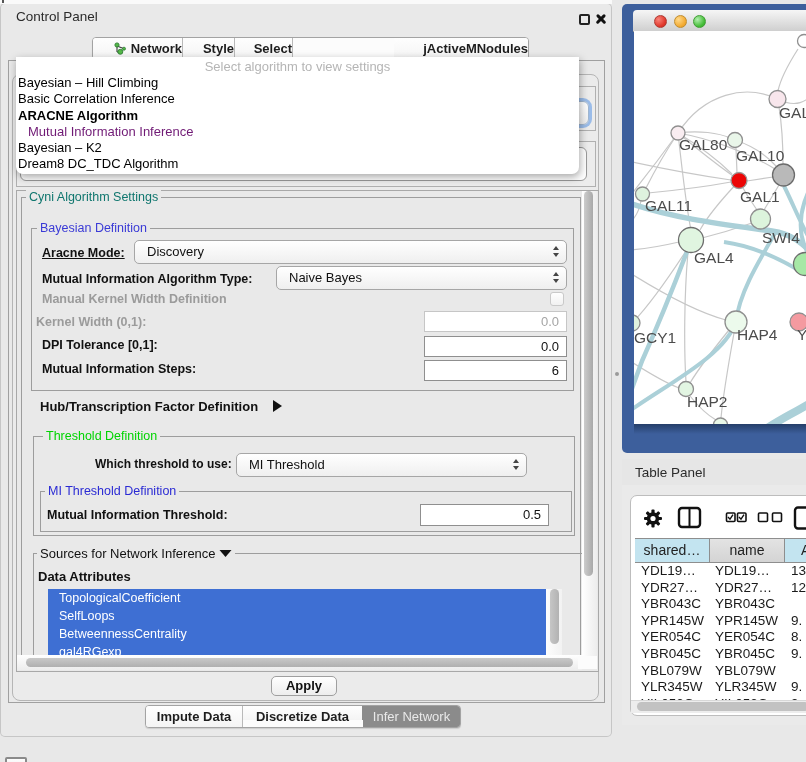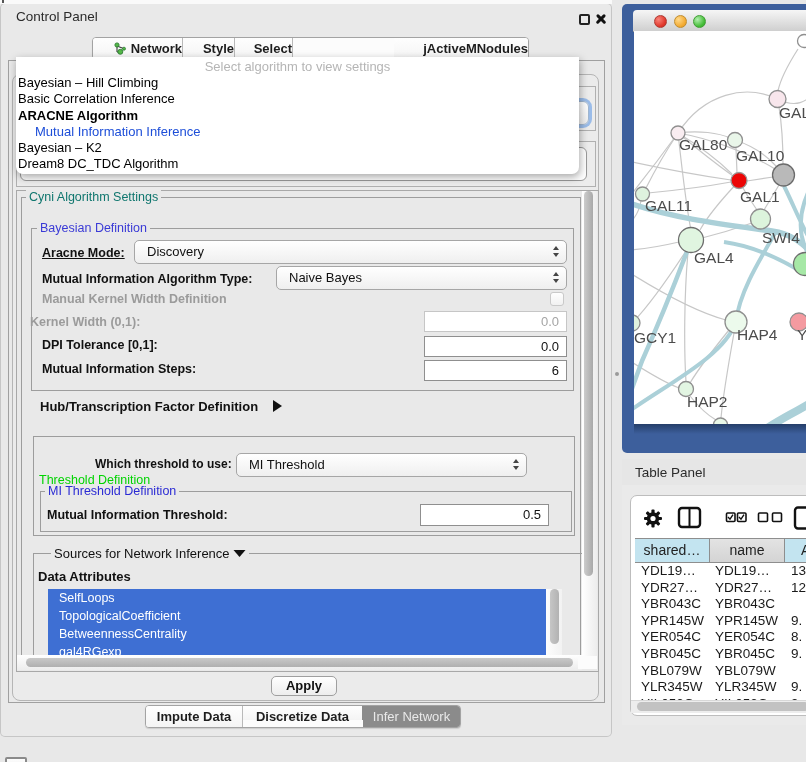--- a/index.html
+++ b/index.html
@@ -106,57 +106,57 @@
 <div class="blab" style="left:42px;top:272px;">Mutual Information Algorithm Type:</div>
 <div class="combo" style="left:276px;top:266px;width:289px;height:22px;">
   <span>Naive Bayes</span>
     <div class="arr" style="top:5px;">
       <b></b>
       <i></i>
     </div>
 </div>
 <div class="glab" style="left:42px;top:292px;">Manual Kernel Width Definition</div>
 <div class="abs" style="left:550px;top:292px;width:12px;height:12px;border:1px solid #c9c9c9;border-radius:3px;background:linear-gradient(#fefefe,#f1f1f1);"></div>
-<div class="glab" style="left:30px;top:315px;">Kernel Width (0,1):</div>
+<div class="glab" style="left:36px;top:315px;">Kernel Width (0,1):</div>
 <div class="tf dis" style="left:424px;top:311px;width:143px;height:21px;line-height:19px;">0.0</div>
 <div class="blab" style="left:42px;top:338px;">DPI Tolerance [0,1]:</div>
 <div class="tf en" style="left:424px;top:336px;width:143px;height:21px;line-height:19px;">0.0</div>
 <div class="blab" style="left:42px;top:362px;">Mutual Information Steps:</div>
 <div class="tf en" style="left:424px;top:360px;width:143px;height:21px;line-height:19px;">6</div>
 
 <div class="blab" style="left:40px;top:399px;font-size:13px;">Hub/Transcription Factor Definition</div>
 <div class="abs" style="left:273px;top:400px;width:0;height:0;border-top:6px solid transparent;border-bottom:6px solid transparent;border-left:9px solid #111;"></div>
 
 <div class="grp" style="left:33px;top:436px;width:540px;height:98px;">
-  <span class="leg" style="left:2px;color:#00d400;margin-top:44px;">Threshold Definition</span>
+  <span class="leg" style="left:9px;color:#00d400;">Threshold Definition</span>
 </div>
 <div class="blab" style="left:95px;top:457px;font-size:12px;">Which threshold to use:</div>
 <div class="combo" style="left:236px;top:453px;width:289px;height:22px;">
   <span>MI Threshold</span>
     <div class="arr" style="top:5px;">
       <b></b>
       <i></i>
     </div>
 </div>
 
 <div class="grp" style="left:40px;top:491px;width:530px;height:39px;">
   <span class="leg" style="left:4px;color:#2a2ad4;">MI Threshold Definition</span>
 </div>
 <div class="blab" style="left:47px;top:508px;">Mutual Information Threshold:</div>
 <div class="tf en" style="left:420px;top:504px;width:129px;height:22px;line-height:20px;">0.5</div>
 
 <div class="grp" style="left:33px;top:553px;width:550px;height:102px;border-bottom:none;">
-  <span class="leg" style="left:17px;color:#111;font-size:13px;">Sources for Network Inference <svg width="13" height="9" viewBox="0 0 13 9" style="vertical-align:0px;">
+  <span class="leg" style="left:3px;color:#111;font-size:13px;">Sources for Network Inference <svg width="13" height="9" viewBox="0 0 13 9" style="vertical-align:0px;">
         <path d="M0.5 1 L12.5 1 L6.5 8 Z" fill="#111"></path>
       </svg></span>
 </div>
 <div class="blab" style="left:38px;top:569px;font-size:13px;">Data Attributes</div>
 <div class="abs" id="bluelist" style="left:48px;top:589px;width:498px;height:66px;background:#3e6fd3;overflow:hidden;">
+  <div style="height:18px;line-height:18px;color:#fff;font-size:12.5px;padding-left:11px;">TopologicalCoefficient</div>
   <div style="height:18px;line-height:18px;color:#fff;font-size:12.5px;padding-left:11px;">SelfLoops</div>
-  <div style="height:18px;line-height:18px;color:#fff;font-size:12.5px;padding-left:11px;">TopologicalCoefficient</div>
   <div style="height:18px;line-height:18px;color:#fff;font-size:12.5px;padding-left:11px;">BetweennessCentrality</div>
   <div style="height:18px;line-height:18px;color:#fff;font-size:12.5px;padding-left:11px;">gal4RGexp</div>
 </div>
 <div class="abs" style="left:546px;top:589px;width:16px;height:66px;background:linear-gradient(90deg,#fdfdfd,#f2f2f2);"></div>
 <div class="abs" style="left:550px;top:589px;width:9px;height:55px;background:linear-gradient(90deg,#c6c6c6,#b2b2b2);border-radius:5px;"></div>
 
 <div class="abs" style="left:582px;top:191px;width:15px;height:478px;background:linear-gradient(90deg,#ffffff,#ededed);"></div>
 <div class="abs" style="left:584px;top:191px;width:9px;height:385px;background:linear-gradient(90deg,#cccccc,#a9a9a9);border-radius:5px;"></div>
 
 <div class="abs" style="left:17px;top:655px;width:565px;height:15px;background:linear-gradient(#ffffff,#ededed);"></div>
@@ -173,21 +173,21 @@
 
 <div class="abs" style="left:5px;top:757px;width:18px;height:10px;border:2px solid #8a8a8a;border-radius:2px;background:linear-gradient(#fdfdfd,#ededed);"></div>
 
 <div class="abs" style="left:615px;top:372px;width:4px;height:4px;border-radius:50%;background:#9a9a9a;"></div>
 
 <div class="abs" id="popup" style="left:16px;top:57px;width:563px;height:117px;background:#fff;border-radius:0 0 7px 7px;box-shadow:1px 3px 8px rgba(0,0,0,0.35);">
   <div style="height:18px;line-height:19px;text-align:center;color:#b5b5b5;font-size:13px;">Select algorithm to view settings</div>
   <div style="height:16.3px;line-height:16.3px;padding-left:2px;font-size:13px;color:#000;">Bayesian – Hill Climbing</div>
   <div style="height:16.3px;line-height:16.3px;padding-left:2px;font-size:13px;color:#000;">Basic Correlation Inference</div>
   <div style="height:16.3px;line-height:16.3px;padding-left:2px;font-size:13px;color:#000;font-weight:700;">ARACNE Algorithm</div>
-  <div style="height:16.3px;line-height:16.3px;padding-left:19px;font-size:13px;color:#1d4ed8;">Mutual Information Inference</div>
+  <div style="height:16.3px;line-height:16.3px;padding-left:12px;font-size:13px;color:#701a75;">Mutual Information Inference</div>
   <div style="height:16.3px;line-height:16.3px;padding-left:2px;font-size:13px;color:#000;">Bayesian – K2</div>
   <div style="height:16.3px;line-height:16.3px;padding-left:2px;font-size:13px;color:#000;">Dream8 DC_TDC Algorithm</div>
 </div>
 
 <div class="abs" id="netwin" style="left:622px;top:4px;width:184px;height:449px;background:#3d5f9c;border-radius:5px 0 0 5px;">
   <div class="abs" style="left:11px;top:6px;width:173px;height:21px;background:linear-gradient(#f6f6f6,#cfcfcf);border-radius:4px 0 0 0;border-bottom:1px solid #9a9a9a;">
     <div class="abs" style="left:21px;top:5px;width:11px;height:11px;border-radius:50%;background:radial-gradient(circle at 3.5px 3.5px,#f98379,#e0382c 65%,#c1271c);border:0.5px solid #ad3a32;"></div>
     <div class="abs" style="left:41px;top:5px;width:11px;height:11px;border-radius:50%;background:radial-gradient(circle at 3.5px 3.5px,#ffd98a,#f3ab33 65%,#dd9426);border:0.5px solid #c08d2e;"></div>
     <div class="abs" style="left:60px;top:5px;width:11px;height:11px;border-radius:50%;background:radial-gradient(circle at 3.5px 3.5px,#b4efb0,#45bd38 65%,#35a32a);border:0.5px solid #3f9e34;"></div>
   </div>

